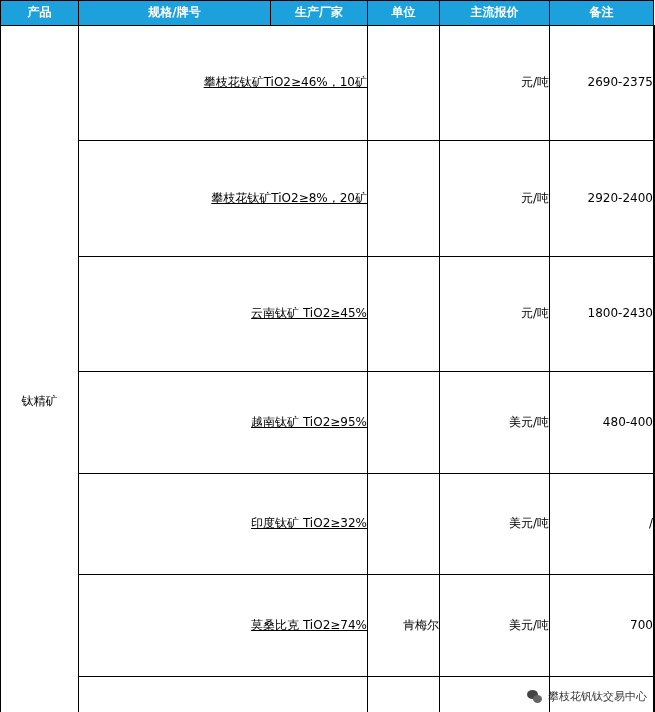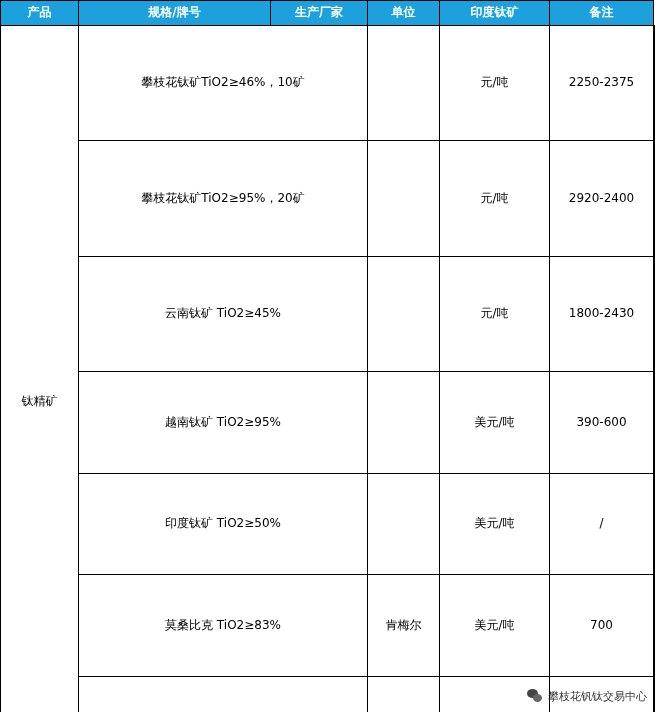--- a/index.html
+++ b/index.html
@@ -29,49 +29,50 @@
     box-sizing: border-box;
   }
   thead th {
     background: #1da1dc;
     color: #ffffff;
     font-weight: bold;
     text-align: center;
     font-size: 13px;
     height: 28px;
   }
-  .c-center { text-align: center; }
+  .c-center { text-align: right; }
   .cat {
     text-align: center;
     font-size: 13px;
   }
   .spec {
-    text-align: center;
+    text-align: right;
     padding-left: 6px;
     font-size: 12px;
+    text-decoration: underline;
   }
   .colw-cat   { width: 78px; }
   .colw-spec  { width: 192px; }
   .colw-fact  { width: 97px; }
   .colw-unit  { width: 72px; }
   .colw-price { width: 110px; }
   .colw-note  { width: 104px; }
   .footer {
     position: absolute;
     left: 0;
     right: 0;
     bottom: 0;
     height: 44px;
   }
   .footer-brand {
     position: absolute;
     right: 8px;
     bottom: 8px;
     display: flex;
-    align-items: flex-start;
+    align-items: flex-end;
     gap: 5px;
   }
   .wechat-icon {
     width: 16px;
     height: 14px;
     position: relative;
     display: inline-block;
   }
   .wechat-icon .b1, .wechat-icon .b2 {
     position: absolute;
@@ -96,63 +97,63 @@
     <col class="colw-unit">
       <col class="colw-price">
       <col class="colw-note">
   </colgroup>
   <thead>
     <tr>
       <th>产品</th>
       <th>规格/牌号</th>
       <th>生产厂家</th>
       <th>单位</th>
-      <th>印度钛矿</th>
+      <th>主流报价</th>
       <th>备注</th>
     </tr>
   </thead>
   <tbody id="table-body">
       <tr>
         <td class="cat" rowspan="7">钛精矿</td>
         <td class="spec" colspan="2">攀枝花钛矿TiO2≥46%，10矿</td>
         <td class="c-center"></td>
         <td class="c-center">元/吨</td>
-        <td class="c-center">2250-2375</td>
+        <td class="c-center">2690-2375</td>
         <td class="c-center">出厂 不含税现金价</td>
       </tr>
       <tr>
-        <td class="spec" colspan="2">攀枝花钛矿TiO2≥95%，20矿</td>
+        <td class="spec" colspan="2">攀枝花钛矿TiO2≥8%，20矿</td>
         <td class="c-center"></td>
         <td class="c-center">元/吨</td>
         <td class="c-center">2920-2400</td>
         <td class="c-center">出厂 不含税现金价</td>
       </tr>
       <tr>
         <td class="spec" colspan="2">云南钛矿 TiO2≥45%</td>
         <td class="c-center"></td>
         <td class="c-center">元/吨</td>
         <td class="c-center">1800-2430</td>
         <td class="c-center">出厂 不含税承兑价</td>
       </tr>
       <tr>
         <td class="spec" colspan="2">越南钛矿 TiO2≥95%</td>
         <td class="c-center"></td>
         <td class="c-center">美元/吨</td>
-        <td class="c-center">390-600</td>
+        <td class="c-center">480-400</td>
         <td class="c-center">不含税港口交货</td>
       </tr>
       <tr>
-        <td class="spec" colspan="2">印度钛矿 TiO2≥50%</td>
+        <td class="spec" colspan="2">印度钛矿 TiO2≥32%</td>
         <td class="c-center"></td>
         <td class="c-center">美元/吨</td>
         <td class="c-center">/</td>
         <td class="c-center">不含税港口交货</td>
       </tr>
       <tr>
-        <td class="spec" colspan="2">莫桑比克 TiO2≥83%</td>
+        <td class="spec" colspan="2">莫桑比克 TiO2≥74%</td>
         <td class="c-center">肯梅尔</td>
         <td class="c-center">美元/吨</td>
         <td class="c-center">700</td>
         <td class="c-center">不含税港口交货</td>
       </tr>
       <tr>
         <td class="spec" colspan="2">肯尼亚 TiO2≥49%</td>
         <td class="c-center">贝斯</td>
         <td class="c-center">美元/吨</td>
         <td class="c-center">390</td>

